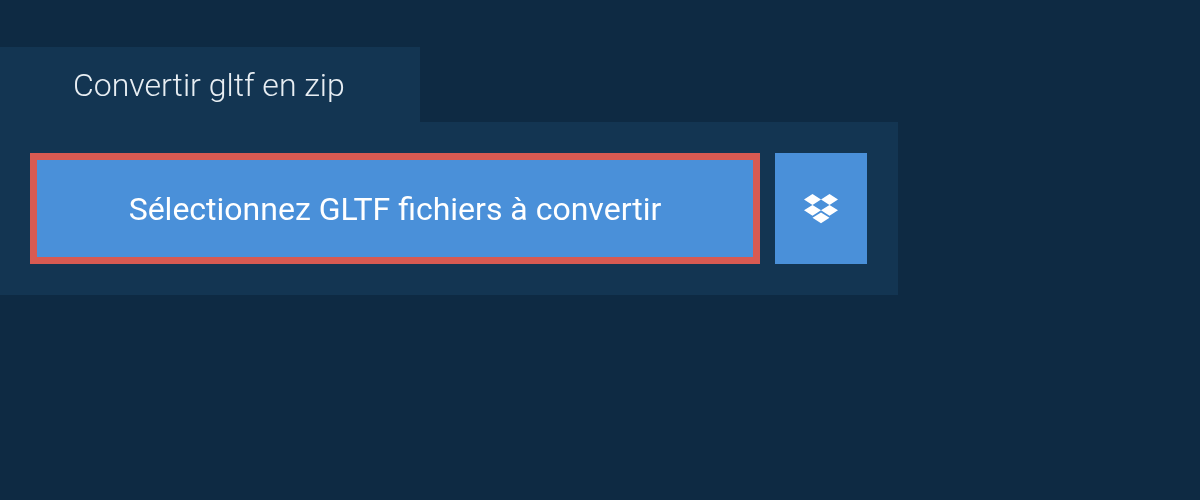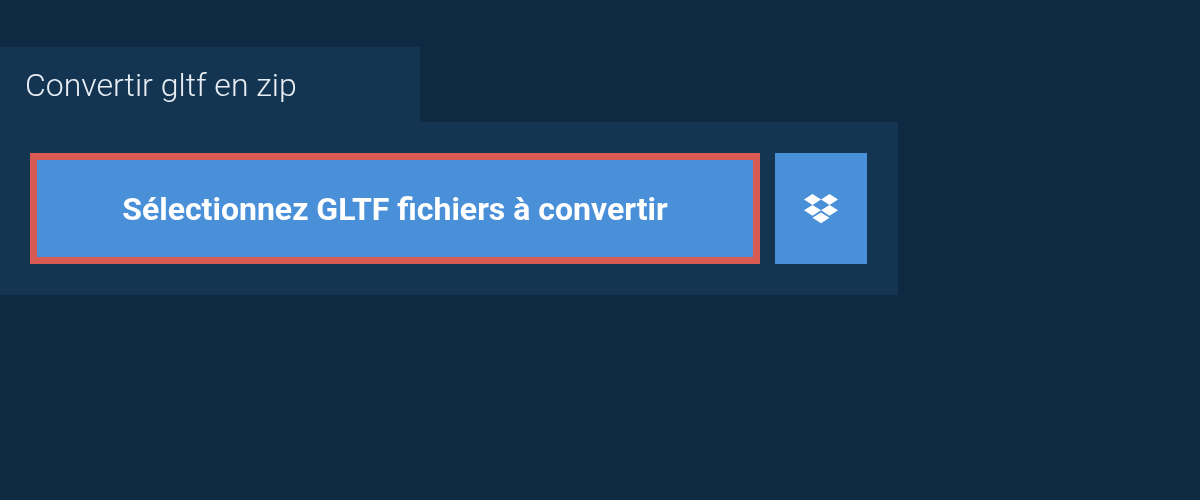--- a/index.html
+++ b/index.html
@@ -22,20 +22,21 @@
       height: 75px;
       background: #133552;
       display: flex;
       align-items: center;
       padding-left: 25px;
     }
     .tab-label {
       color: #e8eef3;
       font-size: 32px;
       font-weight: 300;
+      margin-left: 48px;
     }
     .panel {
       position: absolute;
       left: 0;
       top: 122px;
       width: 898px;
       height: 173px;
       background: #133552;
       padding: 31px 30px;
     }
@@ -50,21 +51,21 @@
       background: #4a90d9;
       border: 7px solid #d85a52;
       display: flex;
       align-items: center;
       justify-content: center;
       cursor: pointer;
     }
     .select-button-label {
       color: #ffffff;
       font-size: 32px;
-      font-weight: 700;
+      font-weight: 400;
     }
     .dropbox-button {
       flex: 0 0 92px;
       background: #4a90d9;
       display: flex;
       align-items: center;
       justify-content: center;
       cursor: pointer;
     }
     .dropbox-button svg {

